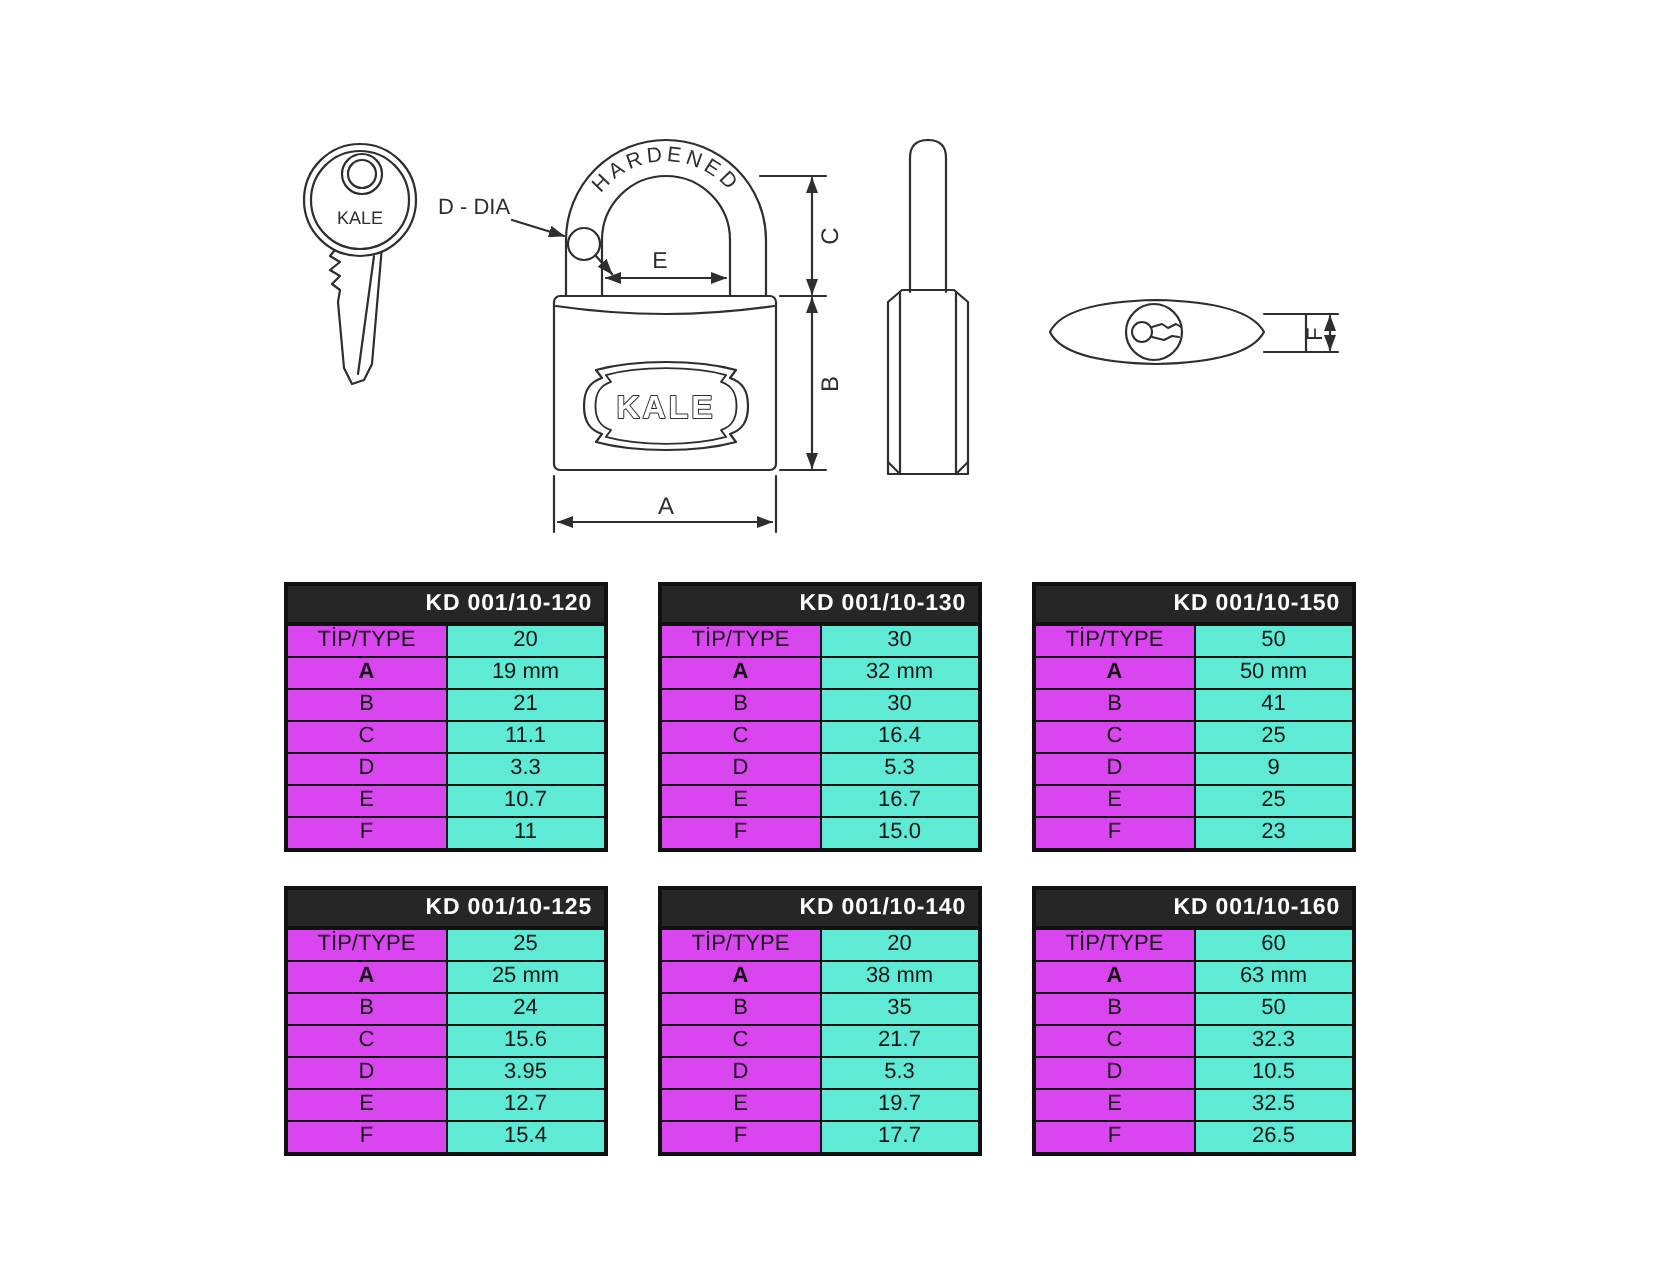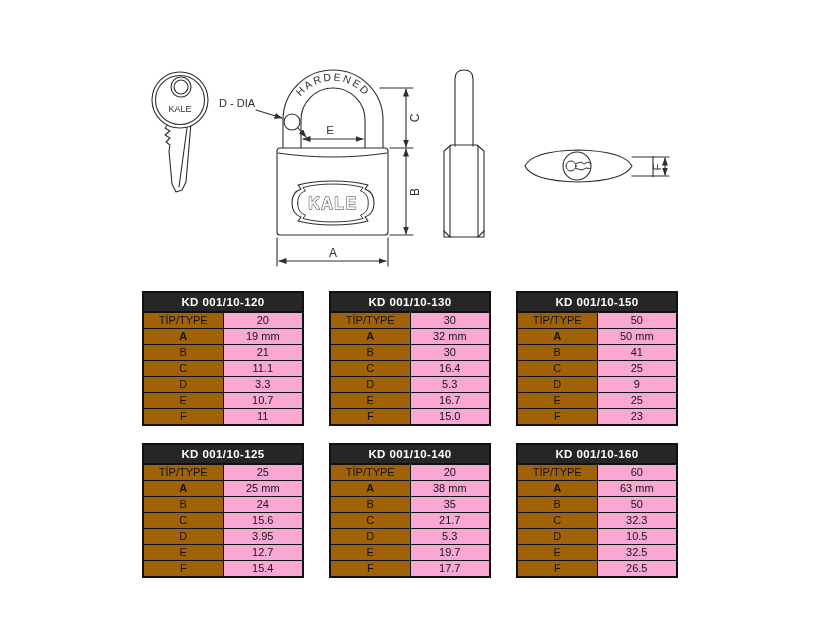--- a/index.html
+++ b/index.html
@@ -5,25 +5,25 @@
   html,body{margin:0;padding:0;background:#fff;}
   .page{position:relative;width:827px;height:638px;background:#ffffff;overflow:hidden;
         font-family:"Liberation Sans",sans-serif;}
   
   .drawing-svg{position:absolute;left:130px;top:35px;width:570px;height:250px;}
   
   .spec-tables{position:absolute;left:142px;top:291px;display:grid;
                grid-template-columns:repeat(3,162px);gap:17px 25px;}
   table.spec{border-collapse:collapse;width:162px;table-layout:fixed;border:2px solid #111;}
   table.spec th.model{background:#262626;color:#fff;font-size:11.5px;font-weight:bold;
-               text-align:center;padding:3px 6px;letter-spacing:.4px;border:2px solid #111;}
+               text-align:right;padding:3px 6px;letter-spacing:.4px;border:2px solid #111;}
   table.spec td{border:1px solid #111;font-size:11px;color:#141414;text-align:center;
                padding:1px 2px;height:13px;line-height:13px;}
-  table.spec td.lab{background:#a16207;width:66px;text-align:center;}
-  table.spec td.val{background:#f9a8d4;}
+  table.spec td.lab{background:#d946ef;width:66px;text-align:center;}
+  table.spec td.val{background:#5eead4;}
   table.spec tbody tr:nth-child(2) td.lab{font-weight:bold;}
 </style>
 </head>
 <body>
 
 <div class="page">
 
   <svg class="drawing-svg" viewBox="130 35 570 250" fill="none" stroke="#2e2e2e" stroke-width="1.1" stroke-linejoin="round" stroke-linecap="round">
     <defs>
       <marker id="ae" markerWidth="8" markerHeight="6" refX="7.5" refY="3" orient="auto" markerUnits="userSpaceOnUse">

